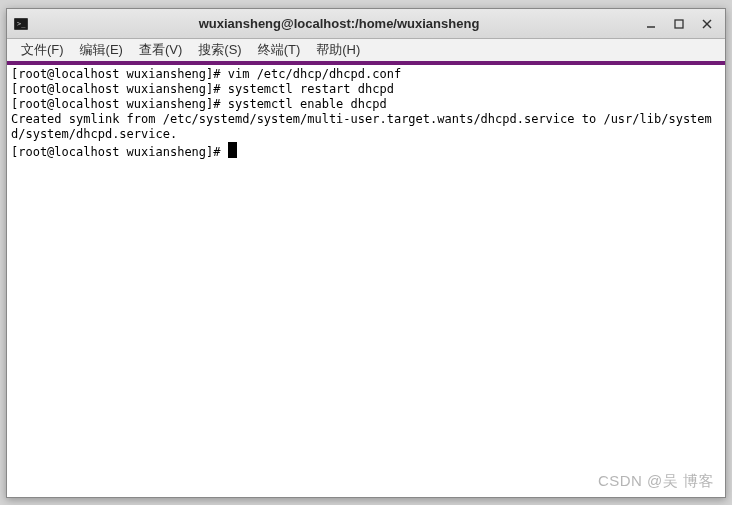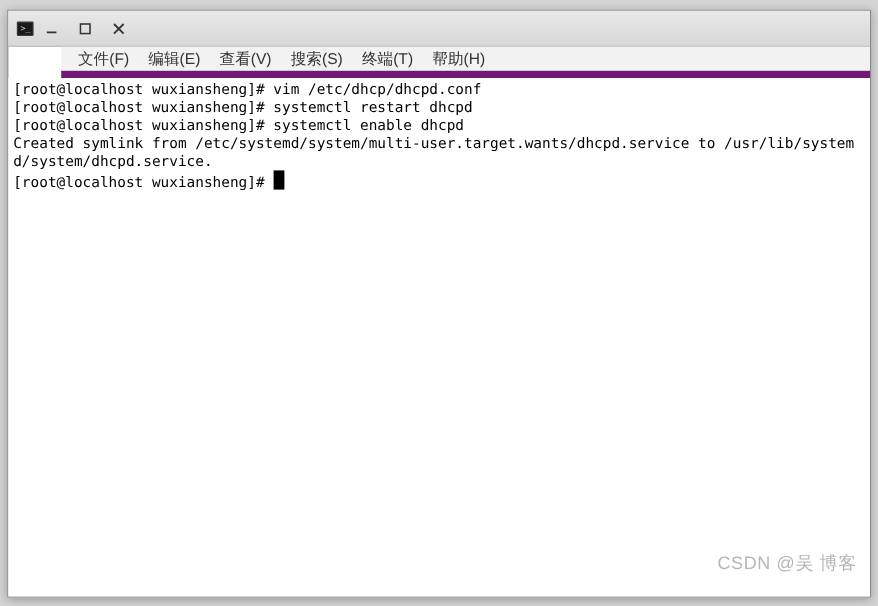--- a/index.html
+++ b/index.html
@@ -63,27 +63,26 @@
       align-items: center;
       justify-content: center;
       cursor: pointer;
       font-size: 13px;
       color: #333;
       font-weight: bold;
     }
     .menubar {
       height: 26px;
       background: #f2f2f2;
-      border-bottom: 6px solid #701a75;
+      border-bottom: 4px solid #701a75;
       display: flex;
       align-items: center;
       padding: 0 6px;
       font-size: 13px;
       color: #333;
-      margin-left: 44px;
     }
     .menu-item {
       padding: 3px 8px;
       cursor: pointer;
     }
     .terminal {
       flex: 1;
       background: #fff;
       color: #000;
       font-family: "DejaVu Sans Mono", "Liberation Mono", monospace;
@@ -101,40 +100,41 @@
       display: inline-block;
       width: 9px;
       height: 16px;
       background: #000;
       vertical-align: text-bottom;
       margin-bottom: 1px;
     }
     .watermark {
       position: absolute;
       right: 18px;
-      bottom: 26px;
+      bottom: 14px;
       font-size: 15px;
       color: rgba(120,120,120,0.55);
       font-family: sans-serif;
       pointer-events: none;
       letter-spacing: 0.5px;
     }
   </style>
 </head>
 <body>
 
 <div class="window">
   <div class="titlebar">
     <span class="titlebar-icon">
       <svg width="16" height="16" viewBox="0 0 16 16">
         <rect x="1" y="2" width="14" height="12" rx="1" fill="#3a3a3a"></rect>
         <rect x="2" y="3" width="12" height="10" fill="#1a1a1a"></rect>
         <text x="4" y="10" font-size="7" fill="#ccc" font-family="monospace">&gt;_</text>
       </svg>
     </span>
+    <span class="titlebar-title">wuxiansheng@localhost:/home/wuxiansheng</span>
     <div class="window-controls">
       <span class="win-btn">
         <svg width="10" height="10" viewBox="0 0 10 10">
             <line x1="1" y1="8" x2="9" y2="8" stroke="#333" stroke-width="1.5"></line>
           </svg>
       </span>
       <span class="win-btn">
         <svg width="10" height="10" viewBox="0 0 10 10">
             <rect x="1" y="1" width="8" height="8" fill="none" stroke="#333" stroke-width="1.3"></rect>
           </svg>

